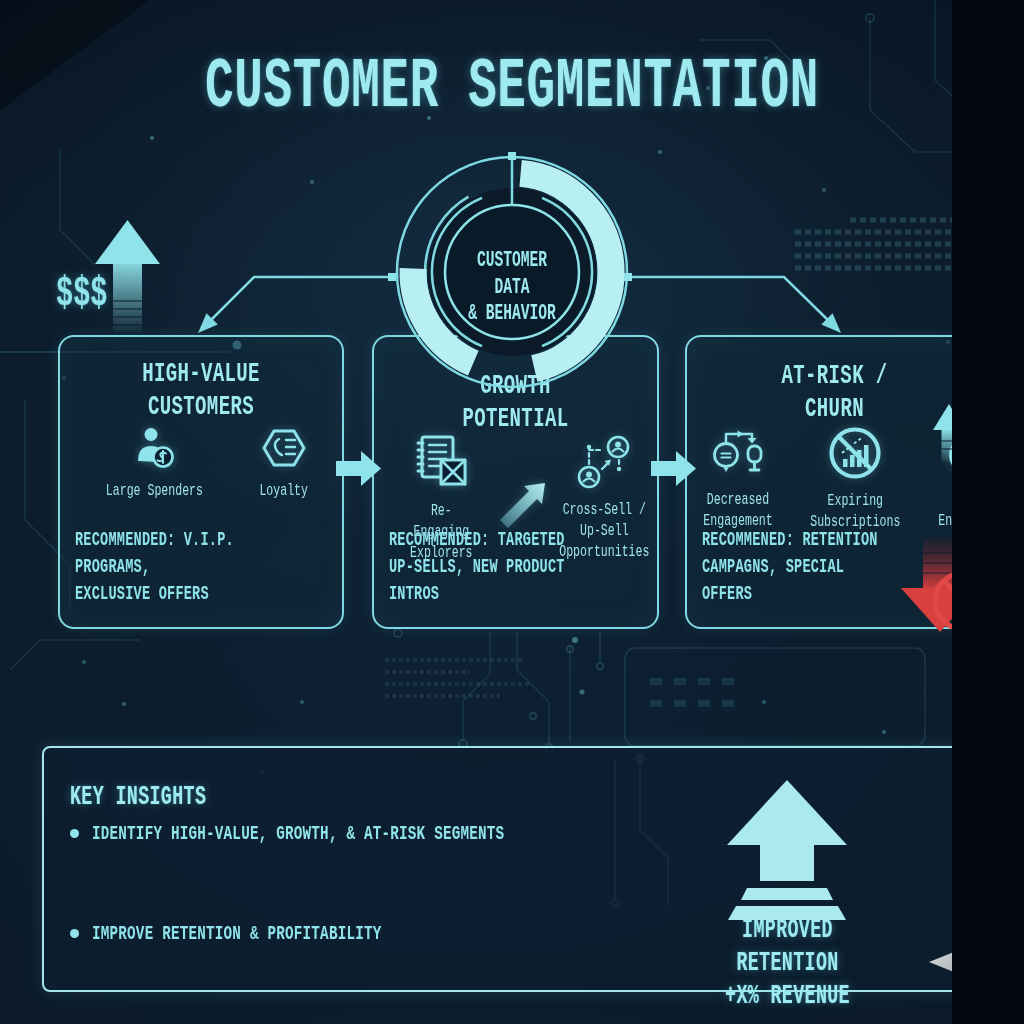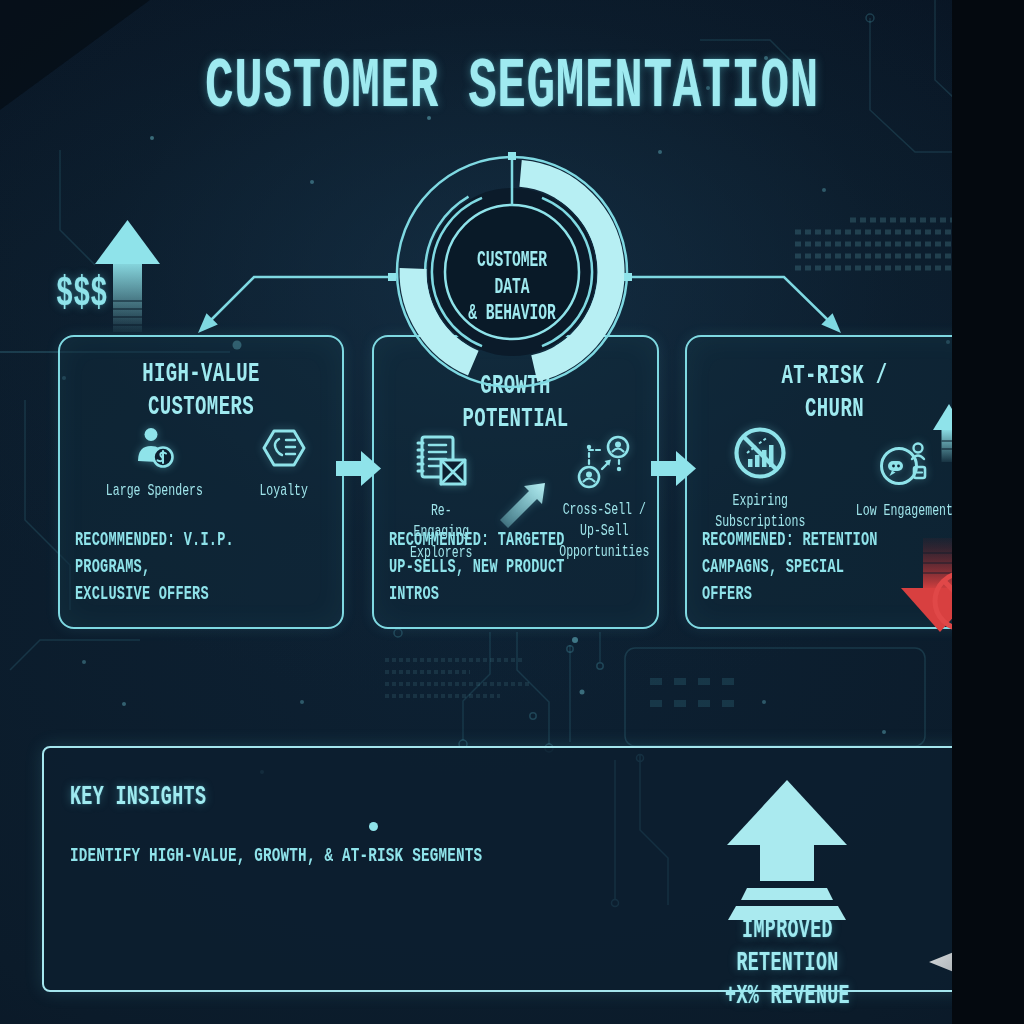--- a/index.html
+++ b/index.html
@@ -60,21 +60,21 @@
   }
   .panel{
     position:absolute;left:42px;top:746px;width:938px;height:242px;
     border:2.5px solid #a5e6ee;border-radius:8px;background:rgba(13,31,47,.78);
     z-index:10;box-shadow:0 0 18px rgba(110,220,235,.15);
   }
   .panel-heading{
     position:absolute;left:26px;top:34px;font-size:27px;font-weight:bold;
     color:#9feaf0;transform-origin:0 0;letter-spacing:.5px;
   }
-  .bullet{position:absolute;left:26px;display:flex;align-items:center;gap:13px;flex-direction:column;}
+  .bullet{position:absolute;left:26px;display:flex;align-items:center;gap:13px;}
   .bullet .dot{width:9px;height:9px;border-radius:50%;background:#8fe3ea;flex:none;}
   .bullet .btext{
     font-size:21px;font-weight:bold;color:#8fe3ea;transform-origin:0 50%;
     white-space:nowrap;letter-spacing:.3px;
   }
   #b1{top:74px;} #b2{top:142px;} #b3{top:174px;}
   .result{
     position:absolute;left:640px;top:914px;width:295px;text-align:center;
     font-size:27px;font-weight:bold;color:#9feaf0;line-height:33px;
     transform-origin:50% 0;z-index:30;letter-spacing:.5px;
@@ -257,20 +257,38 @@
     <div class="rec cond pre">RECOMMENDED: TARGETED
 UP-SELLS, NEW PRODUCT INTROS</div>
   </div>
 
   <div class="card" id="card3">
     <div class="card-title cond pre">AT-RISK /
 CHURN</div>
     <div class="features">
       <div class="feature">
         <span class="ficon">
+          <svg width="54" height="54" viewBox="0 0 54 54">
+            <g stroke="#8fe3ea" fill="none" stroke-linecap="round" stroke-linejoin="round">
+              <circle cx="15" cy="29" r="11.5" stroke-width="2.8"></circle>
+              <path d="M12.5 41.5 h5 l-2.5 4.5 z" fill="#8fe3ea" stroke="none"></path>
+              <path d="M10.5 27.5 h9 M10.5 31.5 h9" stroke-width="2.2"></path>
+              <rect x="37" y="20" width="13" height="16" rx="6" stroke-width="2.8"></rect>
+              <path d="M43.5 36 v6 M39 44 h9" stroke-width="2.8"></path>
+              <path d="M15 16 V8 H41 V13" stroke-width="2.4"></path>
+              <path d="M41 17.5 l-4.5 -5.5 h9 z" fill="#8fe3ea" stroke="none"></path>
+              <path d="M33 8 l-6.5 -3.5 v7 z" fill="#8fe3ea" stroke="none"></path>
+            </g>
+          </svg>
+        </span>
+        <div class="flabel cond pre">Decreased
+Engagement</div>
+      </div>
+      <div class="feature">
+        <span class="ficon">
           <svg width="56" height="56" viewBox="0 0 56 56">
             <g fill="#8fe3ea">
               <rect x="16" y="34" width="4.5" height="8"></rect>
               <rect x="23" y="30" width="4.5" height="12"></rect>
               <rect x="30" y="25" width="4.5" height="17"></rect>
               <rect x="37" y="20" width="4.5" height="22"></rect>
             </g>
             <path d="M15 28 l9 -7 m3 -2.5 l7 -5" stroke="#8fe3ea" stroke-width="2" stroke-dasharray="3 2.5" fill="none"></path>
             <circle cx="28" cy="28" r="23.5" stroke="#8fe3ea" stroke-width="4.2" fill="none"></circle>
             <path d="M12 12 L44 44" stroke="#8fe3ea" stroke-width="4.2" stroke-linecap="round"></path>
@@ -300,20 +318,24 @@
     </div>
     <div class="rec cond pre">RECOMMENED: RETENTION
 CAMPAGNS, SPECIAL OFFERS</div>
   </div>
 
   <div class="panel">
     <div class="panel-heading cond glow">KEY INSIGHTS</div>
     <div class="bullet" id="b1">
       <span class="dot"></span>
       <span class="btext cond">IDENTIFY HIGH-VALUE, GROWTH, &amp; AT-RISK SEGMENTS</span>
+    </div>
+    <div class="bullet" id="b3">
+      <span class="dot"></span>
+      <span class="btext cond">IMPROVE RETENTION &amp; PROFITABILITY</span>
     </div>
   </div>
 
   <div class="result cond pre glow">IMPROVED RETENTION
 +X% REVENUE</div>
 
   <svg class="abs overlay" width="1024" height="1024" viewBox="0 0 1024 1024">
     <defs>
       <linearGradient id="gradMoney" x1="0" y1="0" x2="0" y2="1">
         <stop offset="0" stop-color="#8fe3ea" stop-opacity=".95"></stop>

